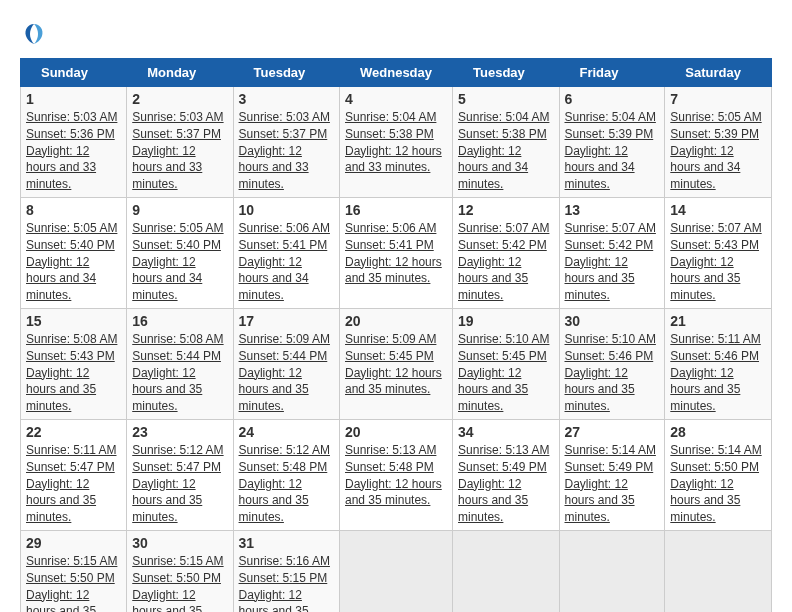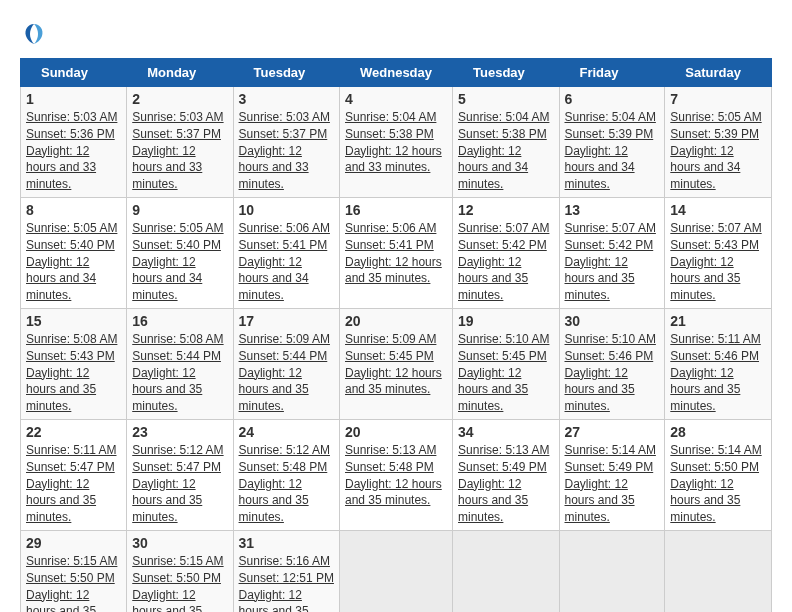--- a/index.html
+++ b/index.html
@@ -368,21 +368,21 @@
         <div class="day-info">
           <span>Sunrise: 5:15 AM</span><br>
           <span>Sunset: 5:50 PM</span><br>
           <span>Daylight: 12 hours and 35 minutes.</span>
         </div>
       </td>
         <td>
         <span class="day-num">31</span>
         <div class="day-info">
           <span>Sunrise: 5:16 AM</span><br>
-          <span>Sunset: 12:51 PM</span><br>
+          <span>Sunset: 5:15 PM</span><br>
           <span>Daylight: 12 hours and 35 minutes.</span>
         </div>
       </td>
         <td class="empty-cell"></td>
         <td class="empty-cell"></td>
         <td class="empty-cell"></td>
         <td class="empty-cell"></td>
       </tr>
     </tbody>
 </table>

